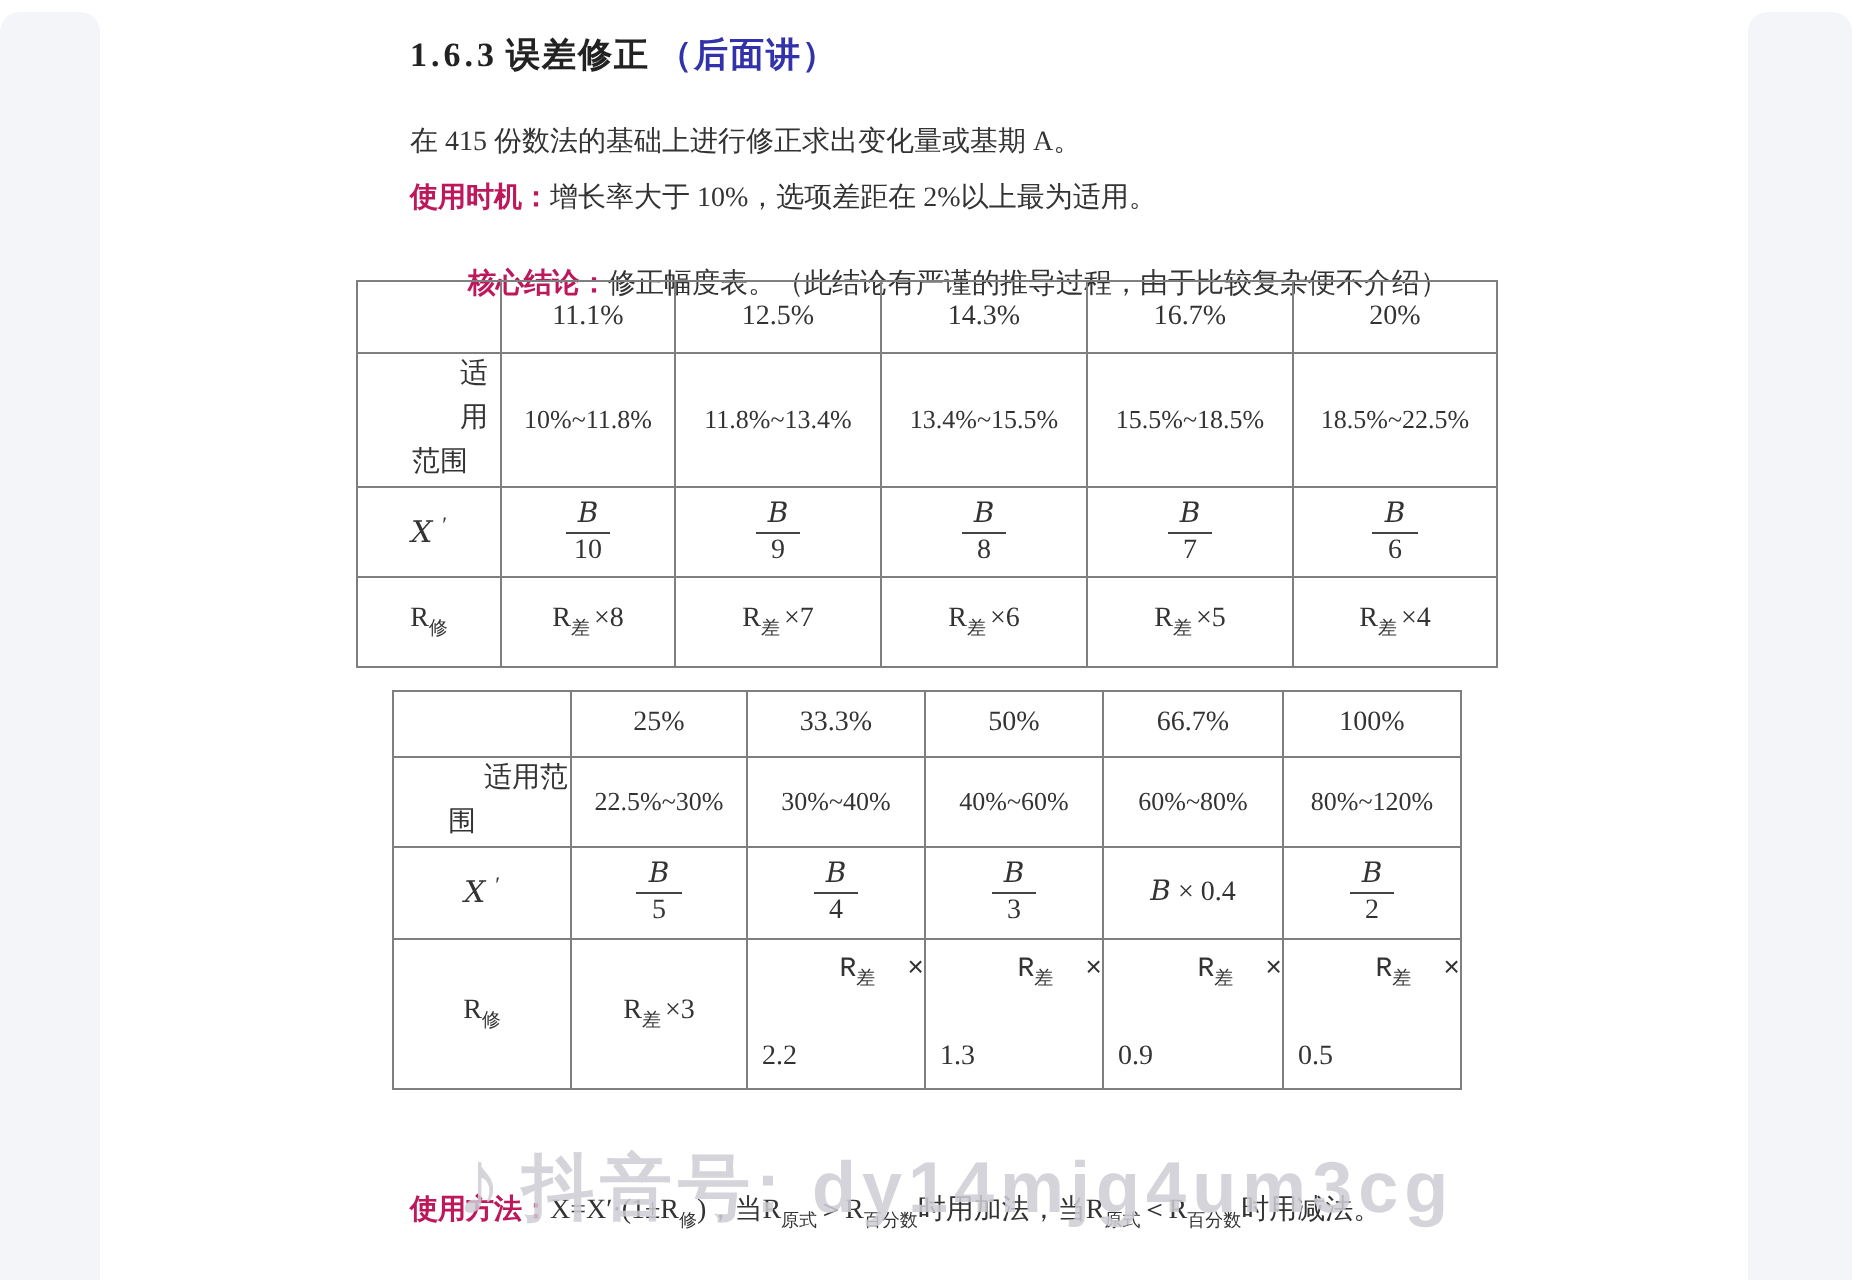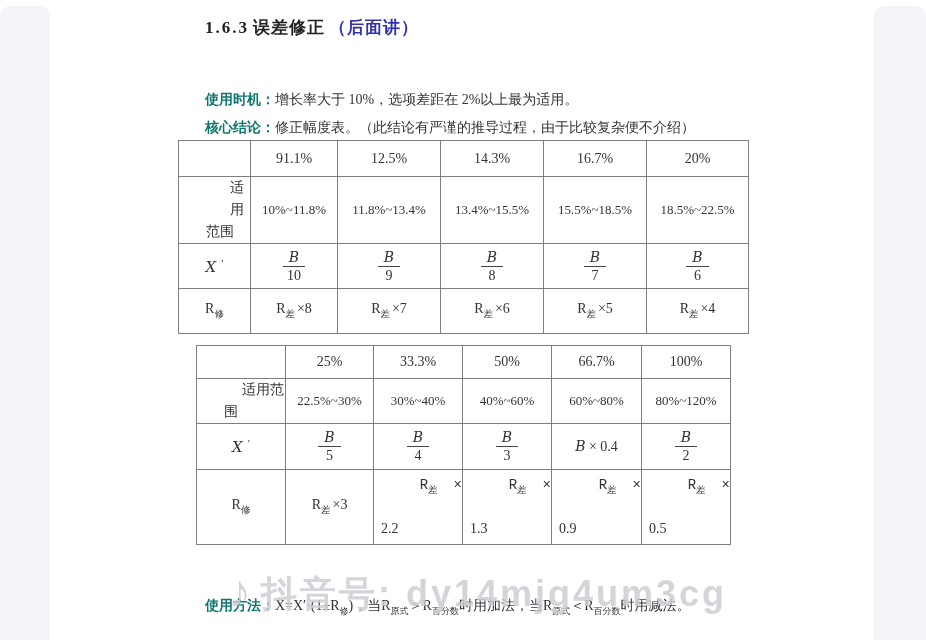--- a/index.html
+++ b/index.html
@@ -28,24 +28,24 @@
     letter-spacing: 1px; white-space: nowrap;
   }
   .heading .h-num { margin-right: 4px; letter-spacing: 2px; }
   .heading .h-note { color: #3232aa; margin-left: 4px; }
 
   .para {
     position: absolute; left: 205px; margin: 0;
     font-size: 14px; color: #333333; white-space: nowrap;
     line-height: 18px;
   }
-  .para b { font-weight: bold; color: #0f766e; }
+  .para b { font-weight: bold; color: #be185d; }
   .p-intro      { top: 63px; }
   .p-timing     { top: 91px; }
-  .p-conclusion { top: 119px; }
+  .p-conclusion { top: 134px; margin-left: 29px; }
   .p-usage      { top: 597px; z-index: 1; }
   .p-usage sub { font-size: 9px; }
 
   
   table.grid {
     position: absolute;
     border-collapse: collapse;
     table-layout: fixed;
     font-size: 14px; color: #333333;
   }
@@ -103,38 +103,39 @@
 
 <div class="stage">
 
   <div class="side-strip strip-left"></div>
   <div class="side-strip strip-right"></div>
 
   <div class="heading">
     <span class="h-num">1.6.3</span><span class="h-title">误差修正</span><span class="h-note">（后面讲）</span>
   </div>
 
+  <p class="para p-intro">在 415 份数法的基础上进行修正求出变化量或基期 A。</p>
 
   <p class="para p-timing"><b>使用时机：</b><span>增长率大于 10%，选项差距在 2%以上最为适用。</span></p>
 
   <p class="para p-conclusion"><b>核心结论：</b><span>修正幅度表。（此结论有严谨的推导过程，由于比较复杂便不介绍）</span></p>
 
   <table class="grid t1">
     <colgroup>
       <col style="width:72px">
         <col style="width:87px">
         <col style="width:103px">
       <col style="width:103px">
         <col style="width:103px">
         <col style="width:102px">
     </colgroup>
     <tbody>
         <tr style="height:36px">
       <td></td>
-      <td>91.1%</td>
+      <td>11.1%</td>
       <td>12.5%</td>
       <td>14.3%</td>
       <td>16.7%</td>
       <td>20%</td>
     </tr>
     <tr class="row-range" style="height:56px">
       <td>
         <span class="lbl-line l1">适用</span>
         <span class="lbl-line l2">范围</span>
       </td>

